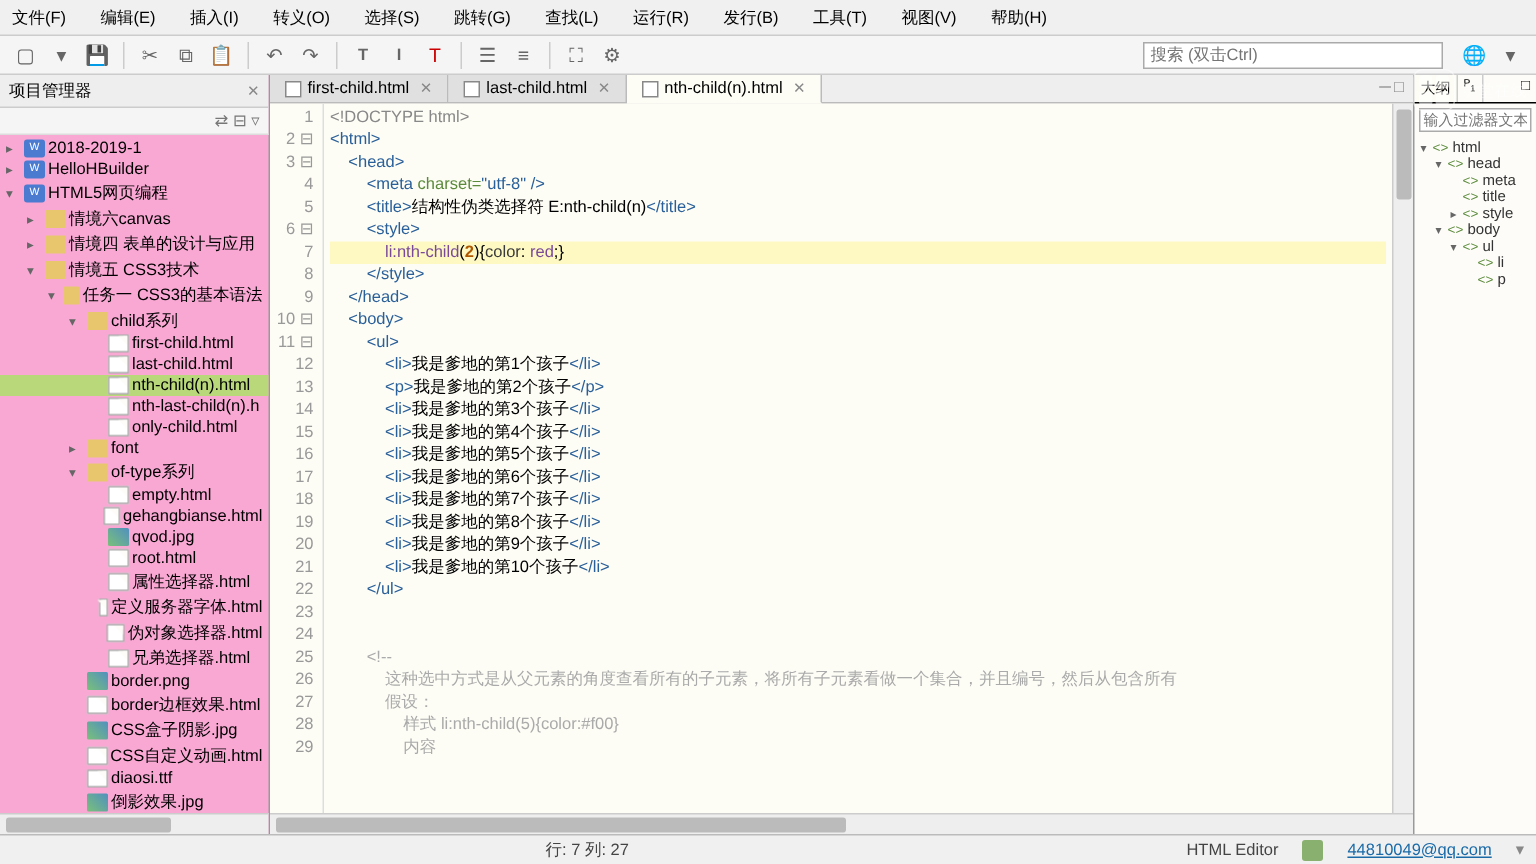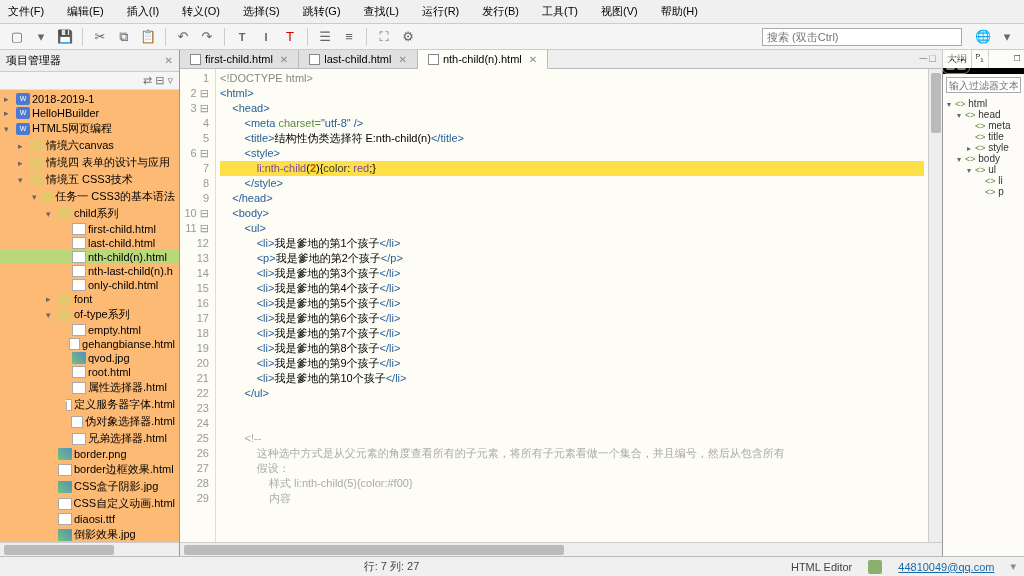--- a/index.html
+++ b/index.html
@@ -5,21 +5,21 @@
 * { margin:0; padding:0; box-sizing:border-box; font-family:"Microsoft YaHei",Arial,sans-serif; font-size:11px; }
 body { background:#fff; display:flex; flex-direction:column; height:576px; width:1024px; overflow:hidden; }
 .menubar { background:#f0f0f0; padding:3px 6px; display:flex; gap:19px; border-bottom:1px solid #ccc; }
 .menubar span { padding:1px 2px; cursor:default; }
 .toolbar { background:#f5f5f5; padding:4px 8px; display:flex; gap:6px; align-items:center; border-bottom:1px solid #ccc; height:26px; }
 .tb-btn { width:18px; height:18px; border:1px solid transparent; border-radius:2px; display:flex; align-items:center; justify-content:center; color:#666; font-size:13px; }
 .tb-sep { width:1px; height:18px; background:#ccc; margin:0 2px; }
 .search-box { margin-left:auto; margin-right:6px; }
 .search-box input { width:200px; height:18px; border:1px solid #aaa; padding:0 4px; font-size:11px; }
 .workspace { display:flex; flex:1; overflow:hidden; }
-.sidebar-left { width:180px; border-right:1px solid #999; background:#fdba74; display:flex; flex-direction:column; }
+.sidebar-left { width:180px; border-right:1px solid #999; background:#f9a8d4; display:flex; flex-direction:column; }
 .panel-tab { background:#eee; padding:3px 6px; border-bottom:1px solid #ccc; display:flex; align-items:center; gap:4px; font-size:11px; }
 .panel-tab .close-x { margin-left:auto; color:#888; font-size:10px; }
 .tool-row { background:#f5f5f5; padding:2px 6px; display:flex; gap:3px; justify-content:flex-end; border-bottom:1px solid #ddd; }
 .tool-row span { font-size:11px; color:#777; }
 .tree { flex:1; overflow-y:auto; overflow-x:hidden; padding:2px 0; }
 .tree-node { padding:1px 4px; white-space:nowrap; display:flex; align-items:center; gap:2px; font-size:11px; cursor:default; }
 .tree-node .caret { width:10px; color:#666; font-size:9px; }
 .tree-node .ico { width:14px; height:12px; display:inline-block; }
 .ico-w { background:#4a7bd0; color:#fff; font-size:7px; text-align:center; line-height:12px; border-radius:2px; }
 .ico-folder { background:#e8c66e; border-radius:1px; }
@@ -33,26 +33,26 @@
 .editor-tab { padding:3px 10px; border-right:1px solid #bbb; display:flex; gap:4px; align-items:center; font-size:11px; background:#e0e0e0; }
 .editor-tab.active { background:#fdfcf5; border-bottom:1px solid #fdfcf5; margin-bottom:-1px; }
 .editor-tab .tab-ico { width:11px; height:11px; background:#fff; border:1px solid #888; }
 .editor-tab .tab-x { color:#888; font-size:10px; margin-left:3px; }
 .editor-tabs .min-btns { margin-left:auto; display:flex; gap:2px; padding:2px 6px; color:#888; font-size:10px; }
 .code-container { flex:1; display:flex; overflow:hidden; font-family:Consolas,monospace; font-size:12px; line-height:15px; }
 .gutter { width:36px; background:#fdfcf5; text-align:right; color:#999; padding:2px 6px 2px 2px; border-right:1px solid #ddd; }
 .gutter div { height:15px; }
 .code { flex:1; padding:2px 4px; background:#fdfcf5; position:relative; overflow:hidden; }
 .code-line { height:15px; white-space:pre; }
-.hl-line { background:#fde047; }
+.hl-line { background:#fef9c3; }
 .scroll-v { width:14px; background:#eee; border-left:1px solid #ccc; position:relative;}
 .scroll-thumb { position:absolute; top:4px; left:2px; width:10px; height:60px; background:#bbb; border-radius:2px; }
 .c-doctype{color:#888} .c-tag{color:#2a6099} .c-attr{color:#5a8a3a} .c-str{color:#2a6099} .c-sel{color:#7a4a99} .c-num{color:#b05800;font-weight:bold} .c-prop{color:#3a3a3a} .c-cmt{color:#aaa}
 .sidebar-right { width:82px; border-left:1px solid #999; background:#fdfcf8; display:flex; flex-direction:column; font-size:10px; }
-.right-tabs { display:flex; border-bottom:6px solid #000000; }
+.right-tabs { display:flex; border-bottom:1px solid #000000; }
 .right-tabs div { padding:2px 4px; border-right:1px solid #ccc; font-size:10px; }
 .right-tabs div.act { background:#fdfcf5; }
 .filter-input { margin:3px; width:calc(100% - 6px); border:1px solid #aaa; height:16px; font-size:10px; padding:0 2px; }
 .outline-tree { flex:1; overflow:hidden; padding:2px; }
 .outline-node { padding:0 2px; font-size:10px; color:#333; white-space:nowrap; }
 .od0{padding-left:2px}.od1{padding-left:12px}.od2{padding-left:22px}.od3{padding-left:32px}
 .outline-node .caret { color:#666; font-size:8px; display:inline-block; width:8px; }
 .outline-node .oic { color:#5a8a3a; font-size:9px; }
 .statusbar { height:20px; background:#f0f0f0; border-top:1px solid #bbb; display:flex; align-items:center; padding:0 8px; gap:16px; font-size:11px; color:#444; }
 .statusbar .st-cursor { margin:0 auto; }

